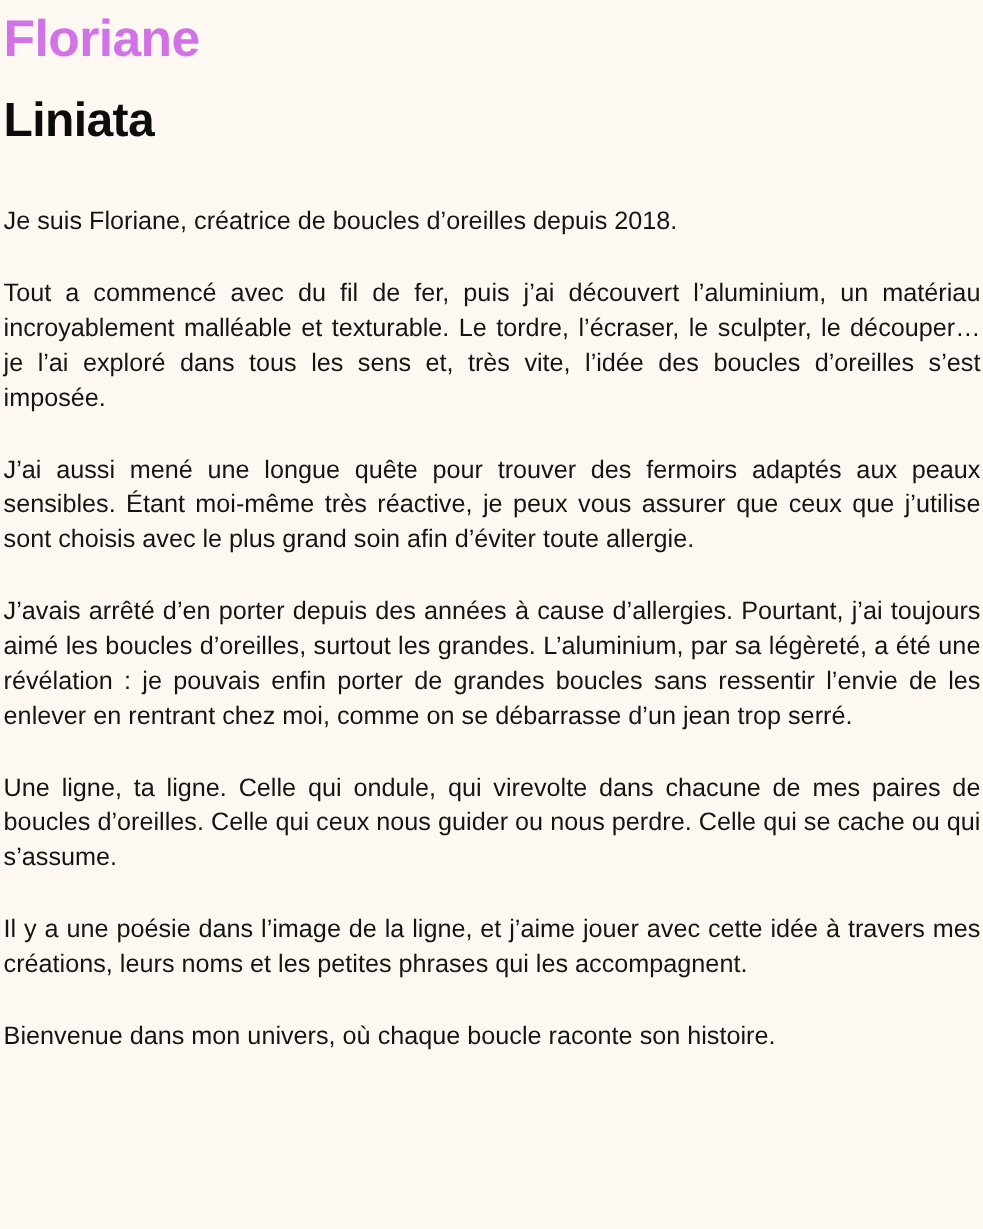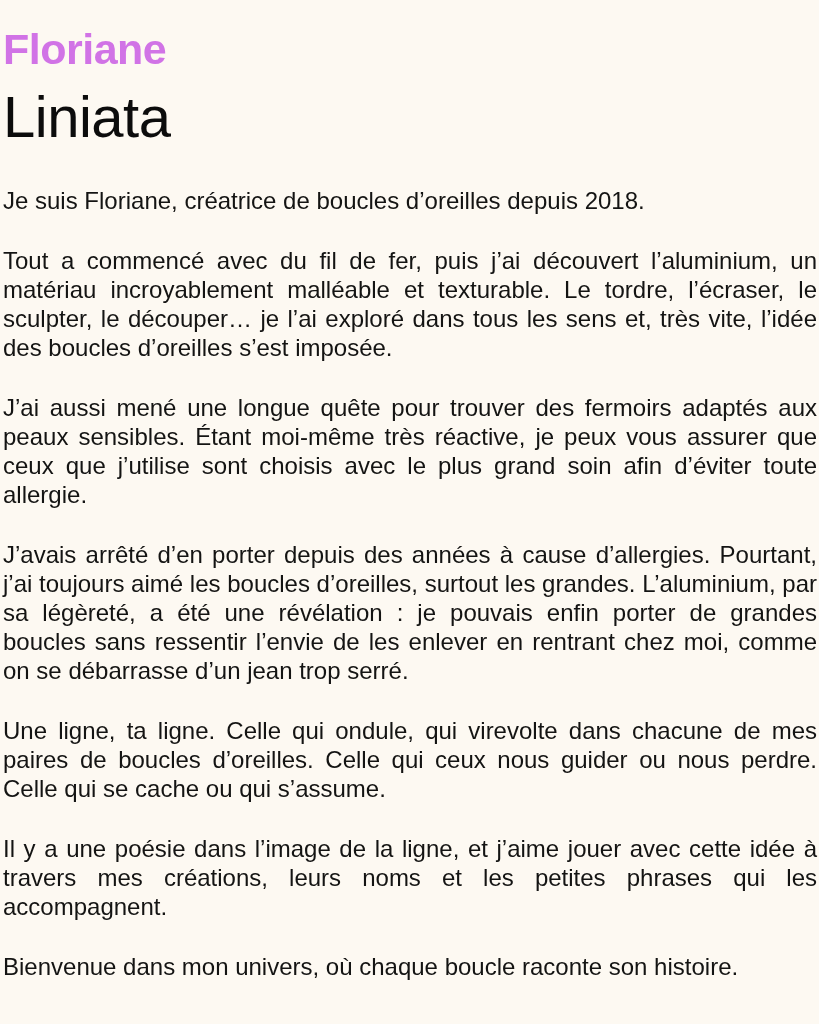--- a/index.html
+++ b/index.html
@@ -10,44 +10,44 @@
     width: 819px;
     height: 1024px;
     background: #fdf9f2;
     font-family: "Liberation Sans", sans-serif;
     overflow: hidden;
   }
   .page {
     box-sizing: border-box;
     width: 819px;
     height: 1024px;
-    padding: 25px 2px 0 3px;
+    padding: 9px 2px 0 3px;
   }
   .brand-title {
     margin: 0;
     font-size: 43px;
     line-height: 48px;
     font-weight: 700;
     letter-spacing: -0.5px;
     color: #d173e6;
   }
   .brand-subtitle {
     margin: 16px 0 0 0;
-    font-size: 58px;
+    font-size: 40px;
     line-height: 55px;
-    font-weight: 400;
+    font-weight: 700;
     letter-spacing: -0.5px;
     color: #0c0c0c;
   }
   .content {
     margin-top: 42px;
   }
   .content p {
     margin: 0 0 31px 0;
-    font-size: 24px;
+    font-size: 21px;
     line-height: 29px;
     color: #141413;
     text-align: justify;
   }
   .content p:last-child {
     margin-bottom: 0;
   }
 </style>
 </head>
 <body>

